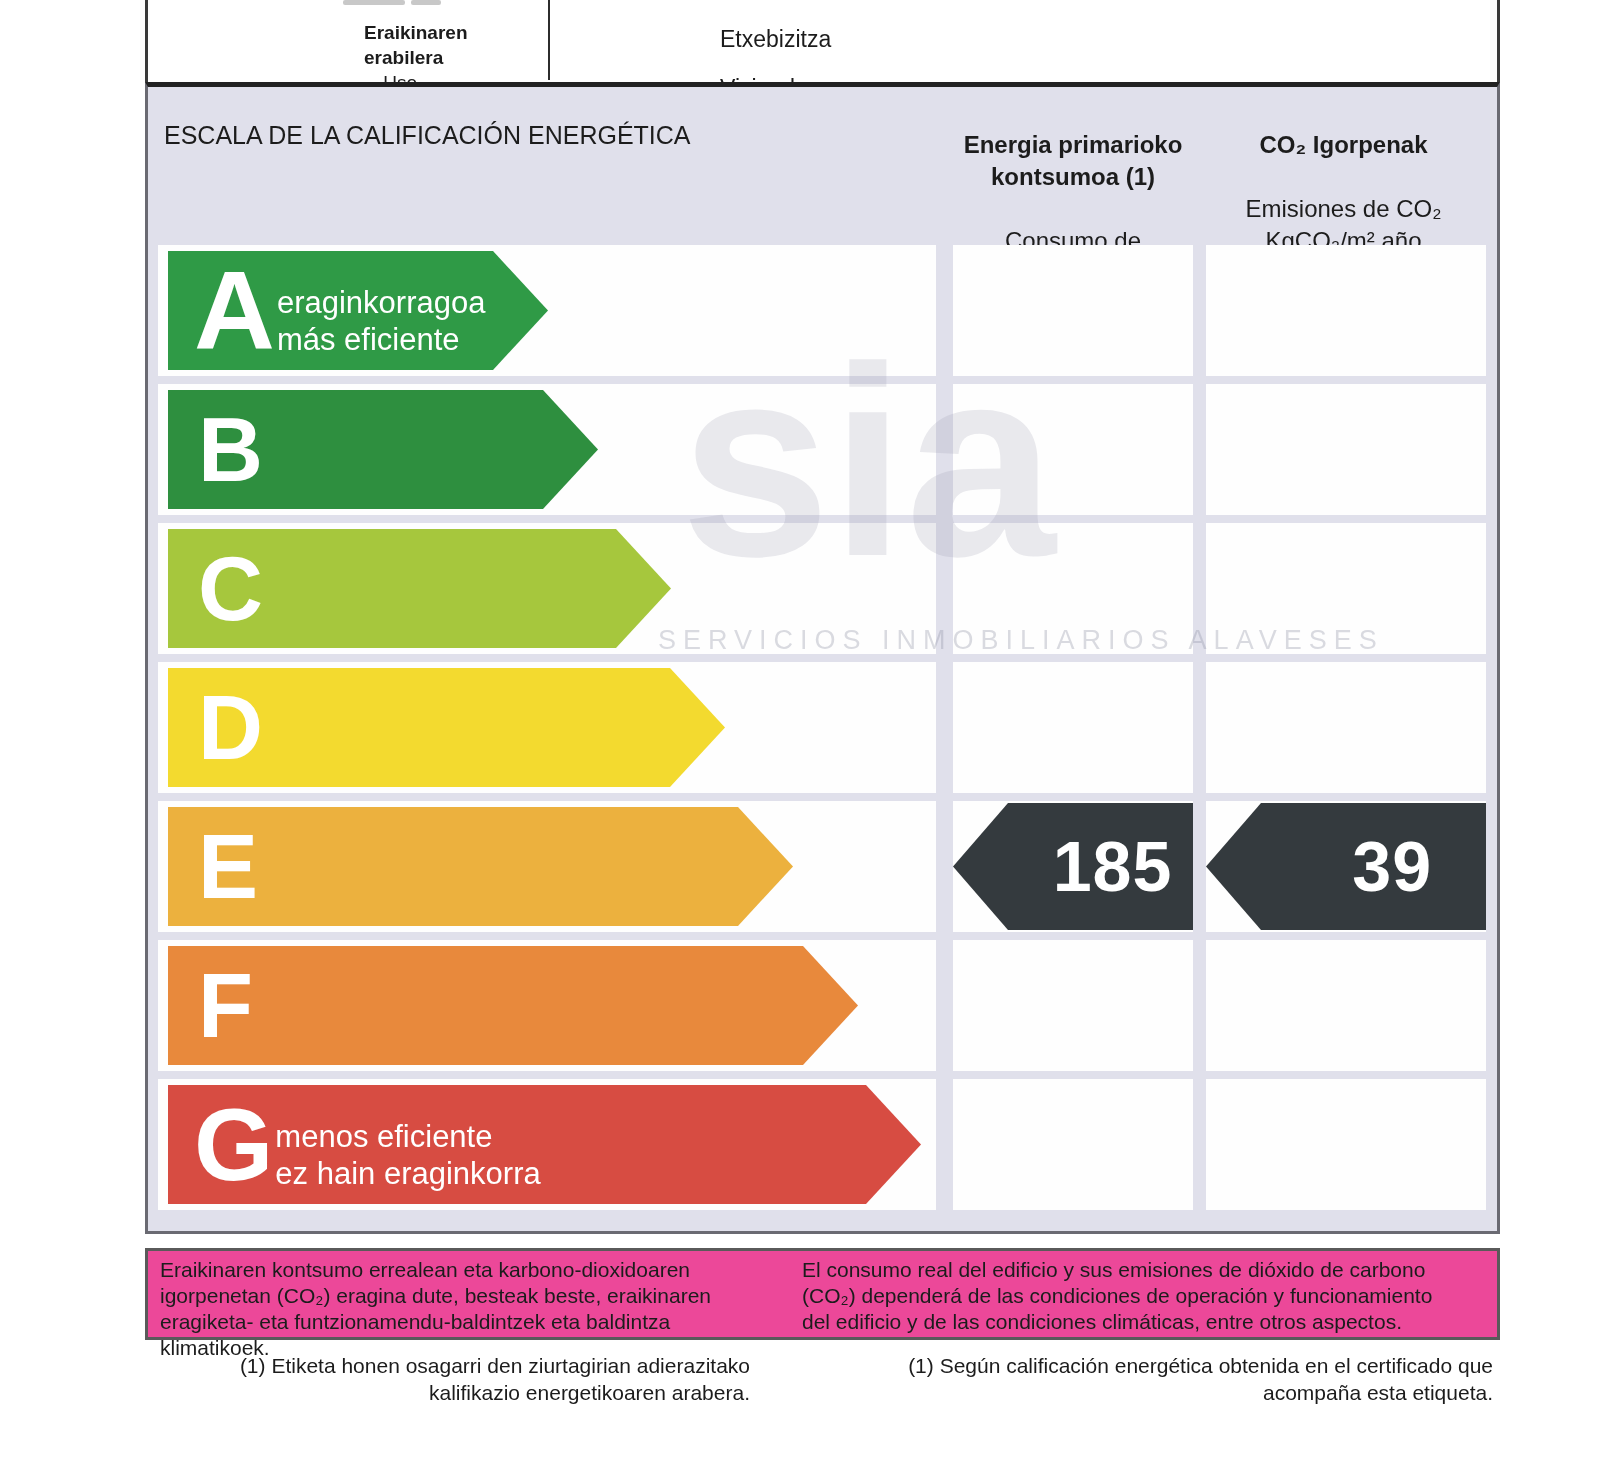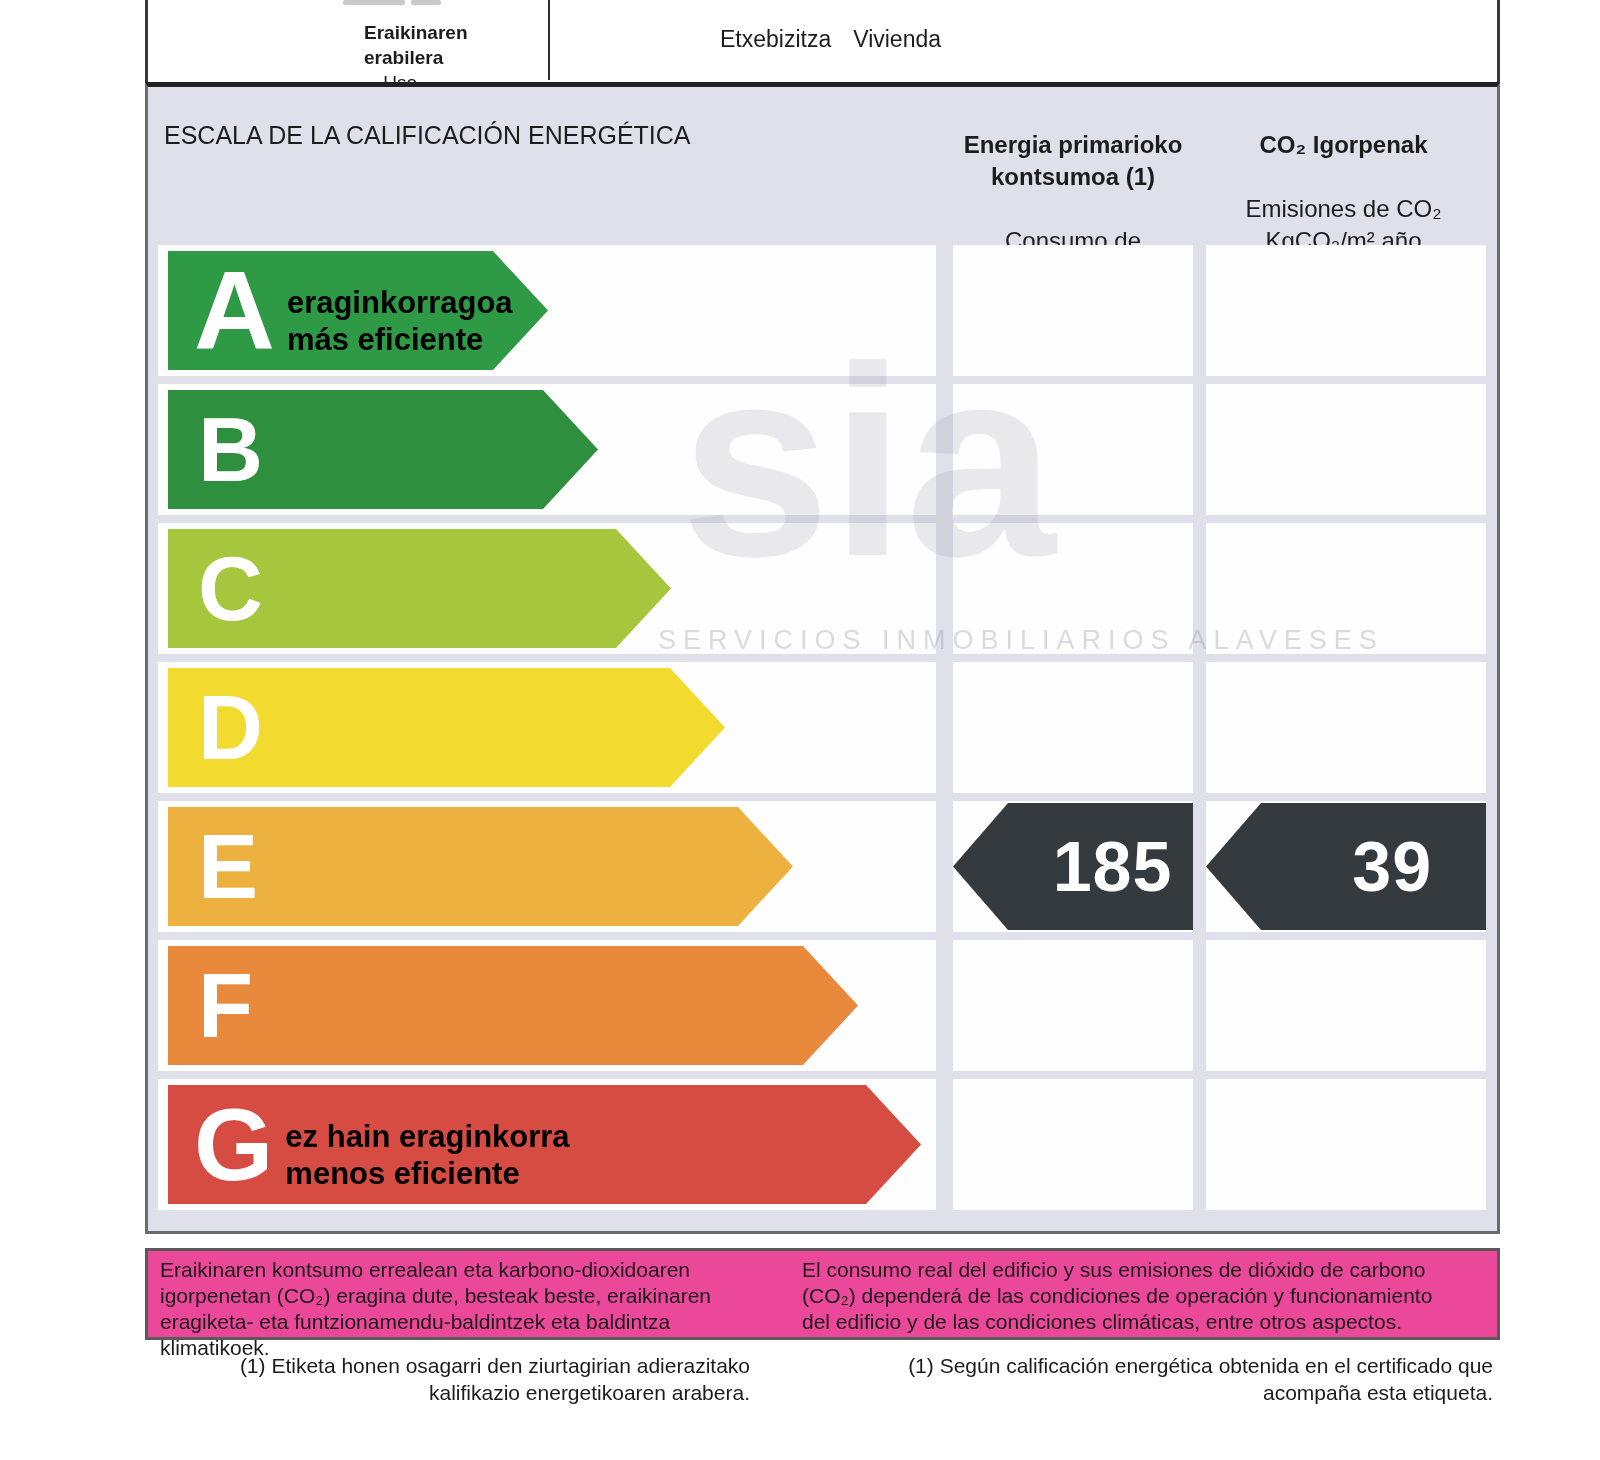--- a/index.html
+++ b/index.html
@@ -6,21 +6,21 @@
   #page{
     position:relative;width:1600px;height:1460px;background:#ffffff;
     font-family:"Liberation Sans","DejaVu Sans",sans-serif;color:#1c1c1c;overflow:hidden;
   }
   
   #top-header{position:absolute;left:145px;top:0;width:1355px;height:82px;background:#fff;
     border-left:3px solid #3a3a3a;border-right:3px solid #3a3a3a;box-sizing:border-box;}
   #top-divider{position:absolute;left:548px;top:0;width:2px;height:80px;background:#2c2c2c;}
   .hdr-left{position:absolute;right:1080px;left:216px;top:20px;text-align:right;font-size:19px;line-height:25px;}
   .hdr-left .b{font-weight:bold;}
-  .hdr-right{position:absolute;left:572px;top:26px;font-size:23px;display:flex;gap:22px;}
+  .hdr-right{position:absolute;left:572px;top:26px;font-size:23px;display:flex;gap:22px;flex-direction:column;}
   .remnant{position:absolute;background:#9a9a9a;height:5px;top:0;border-radius:2px;opacity:.55;}
   
   #panel{position:absolute;left:145px;top:82px;width:1355px;height:1152px;background:#e0e0eb;
     border:3px solid #6a6a72;border-top:5px solid #222;box-sizing:border-box;}
   #scale-title{position:absolute;left:16px;top:32px;font-size:25px;line-height:32px;}
   #scale-title .b{font-weight:bold;}
   .col-header{position:absolute;top:10px;text-align:center;font-size:24px;line-height:32px;white-space:pre-line;}
   #col-header-energy{left:800px;width:250px;}
   #col-header-co2{left:1053px;width:285px;}
   .col-header .bold-part{font-weight:bold;white-space:pre-line;}
@@ -30,21 +30,21 @@
   .r0{top:158px}.r1{top:297px}.r2{top:436px}.r3{top:575px}.r4{top:714px}.r5{top:853px}.r6{top:992px}
   .cell{position:absolute;top:0;height:131px;background:#fefefe;}
   .scale-cell{left:10px;width:778px;}
   .val1{left:805px;width:240px;}
   .val2{left:1058px;width:280px;}
   .band-arrow{position:absolute;left:10px;top:6px;height:119px;display:flex;align-items:center;
     clip-path:polygon(0 0,calc(100% - 55px) 0,100% 50%,calc(100% - 55px) 100%,0 100%);}
   .band-letter{font-weight:bold;color:#fff;font-size:90px;margin-left:30px;line-height:1;}
   .row-a .band-letter{font-size:112px;margin-left:26px;}
   .row-g .band-letter{font-size:102px;margin-left:26px;}
-  .band-caption{color:#000000;font-weight:bold;font-size:31px;line-height:37px;margin-left:12px;transform:translateY(10px);}
+  .band-caption{color:#ffffff;font-weight:normal;font-size:31px;line-height:37px;margin-left:2px;transform:translateY(10px);}
   
   .value-arrow{position:absolute;left:0;top:2px;width:100%;height:127px;display:flex;align-items:center;justify-content:center;
     clip-path:polygon(55px 0,100% 0,100% 100%,55px 100%,0 50%);padding-left:33%;box-sizing:border-box;}
   .value-num{color:#fff;font-weight:bold;font-size:70px;letter-spacing:1px;}
   
   #watermark{position:absolute;left:440px;top:240px;width:560px;text-align:center;
     font-weight:bold;font-size:270px;line-height:270px;color:rgba(148,150,168,0.20);z-index:5;pointer-events:none;}
   #watermark-caption{position:absolute;left:470px;top:538px;width:760px;font-size:27px;letter-spacing:7px;
     color:rgba(148,150,168,0.34);z-index:5;pointer-events:none;white-space:nowrap;margin-left:40px;}
   
@@ -168,22 +168,22 @@
       </div>
       <div class="cell val1"></div>
       <div class="cell val2"></div>
     </div>
 
     <div class="row r6 row-g">
       <div class="cell scale-cell">
         <div class="band-arrow" style="width: 753px; background: rgb(215, 76, 66);">
           <span class="band-letter">G</span>
           <span class="band-caption">
+            <div>menos eficiente</div>
             <div>ez hain eraginkorra</div>
-            <div>menos eficiente</div>
           </span>
         </div>
       </div>
       <div class="cell val1"></div>
       <div class="cell val2"></div>
     </div>
 
   </div>
 
   <div id="notes-box">

